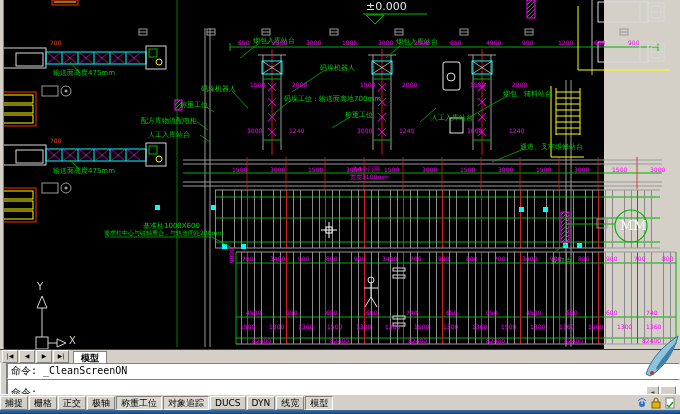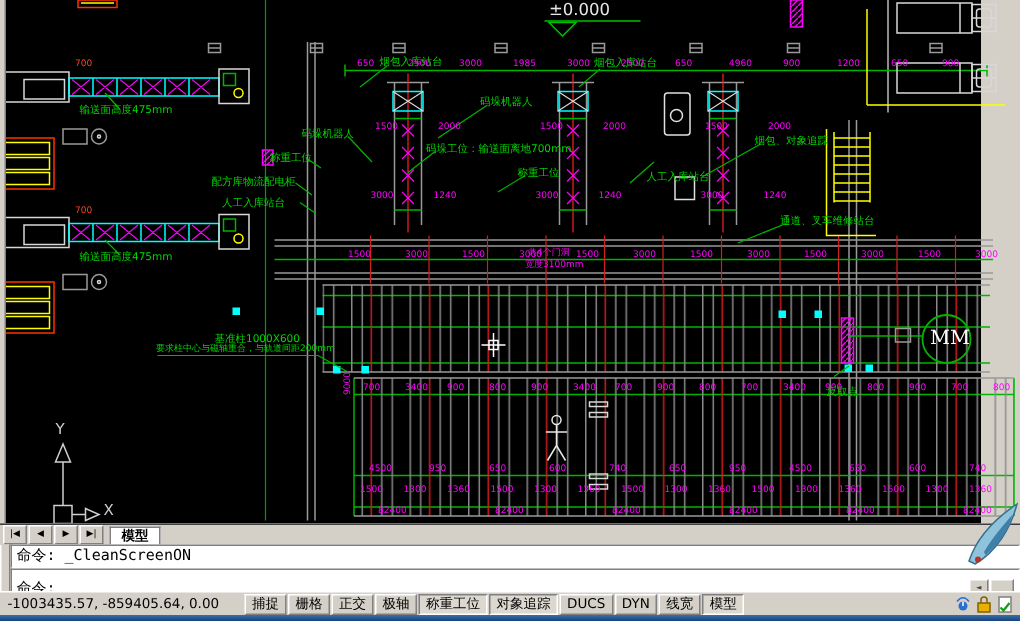--- a/index.html
+++ b/index.html
@@ -1,19 +1,19 @@
 <!DOCTYPE html>
 <html><head>
 <meta charset="utf-8">
 <style>
   html,body{margin:0;padding:0;background:#d4d0c8;}
   .screen{position:relative;width:680px;height:414px;overflow:hidden;background:#d4d0c8;
           font-family:"DejaVu Sans",sans-serif;}
   
-  .drawing{position:absolute;left:0;top:0;width:654px;height:349px;background:#000;}
+  .drawing{position:absolute;left:0;top:0;width:604px;height:349px;background:#000;}
   .edge-strip{position:absolute;left:0;top:0;width:3px;height:349px;background:#d4d0c8;border-right:1px solid #808080;}
   .drawing svg{position:absolute;left:0;top:0;}
   .lbl{position:absolute;color:#00d400;font-size:7px;line-height:8px;white-space:nowrap;}
   .lbl.small{font-size:6px;}
   .lbl.mag{color:#ff00ff;}
   .lbl.vert{writing-mode:vertical-rl;transform:rotate(180deg);}
   .dim{position:absolute;color:#ff00ff;font-size:6px;line-height:6px;white-space:nowrap;}
   .dim.red{color:#ff4020;}
   .elev{position:absolute;left:366px;top:0px;color:#e8e8e8;font-size:11px;}
   .mmtxt{position:absolute;left:620px;top:218px;color:#fff;font-size:13px;font-family:"DejaVu Serif",serif;}
@@ -267,21 +267,21 @@
     <span class="lbl" style="left:201px;top:85px">码垛机器人</span>
     <span class="lbl" style="left:180px;top:101px">称重工位</span>
     <span class="lbl" style="left:141px;top:117px">配方库物流配电柜</span>
     <span class="lbl" style="left:148px;top:131px">人工入库站台</span>
     <span class="lbl" style="left:53px;top:69px">输送面高度475mm</span>
     <span class="lbl" style="left:53px;top:167px">输送面高度475mm</span>
     <span class="lbl" style="left:320px;top:64px">码垛机器人</span>
     <span class="lbl" style="left:284px;top:95px">码垛工位：输送面离地700mm</span>
     <span class="lbl" style="left:345px;top:111px">称重工位</span>
     <span class="lbl" style="left:431px;top:114px">人工入库站台</span>
-    <span class="lbl" style="left:503px;top:90px">烟包、对象追踪</span>
+    <span class="lbl" style="left:503px;top:90px">烟包、辅料站台</span>
     <span class="lbl" style="left:520px;top:143px">通道、叉车维修站台</span>
     <span class="lbl" style="left:143px;top:222px">基准柱1000X600</span>
     <span class="lbl small" style="left:104px;top:229px">要求柱中心与磁轴重合，与轨道间距200mm</span>
     <span class="lbl" style="left:551px;top:257px">反取点</span>
     <span class="lbl mag small" style="left:352px;top:165px">共4个门洞</span>
     <span class="lbl mag small" style="left:350px;top:173px">宽度3100mm</span>
     <span class="lbl mag vert small" style="left:228px;top:248px">9000</span>
 
     <div>
       <div>
@@ -413,21 +413,20 @@
         <span class="cmdcurtxt">命令:</span>
         <span class="cmdscroll">
           <span class="arr">◄</span>
           <span class="thumb"></span>
         </span>
       </div>
     </div>
   </div>
 
   <div class="statusbar">
-    <span class="coords">-1003435.57, -859405.64, 0.00</span>
     <span class="sbtns">
       <span class="sbtn">捕捉</span>
       <span class="sbtn">栅格</span>
       <span class="sbtn">正交</span>
       <span class="sbtn">极轴</span>
       <span class="sbtn pressed">称重工位</span>
       <span class="sbtn pressed">对象追踪</span>
       <span class="sbtn">DUCS</span>
       <span class="sbtn">DYN</span>
       <span class="sbtn">线宽</span>

